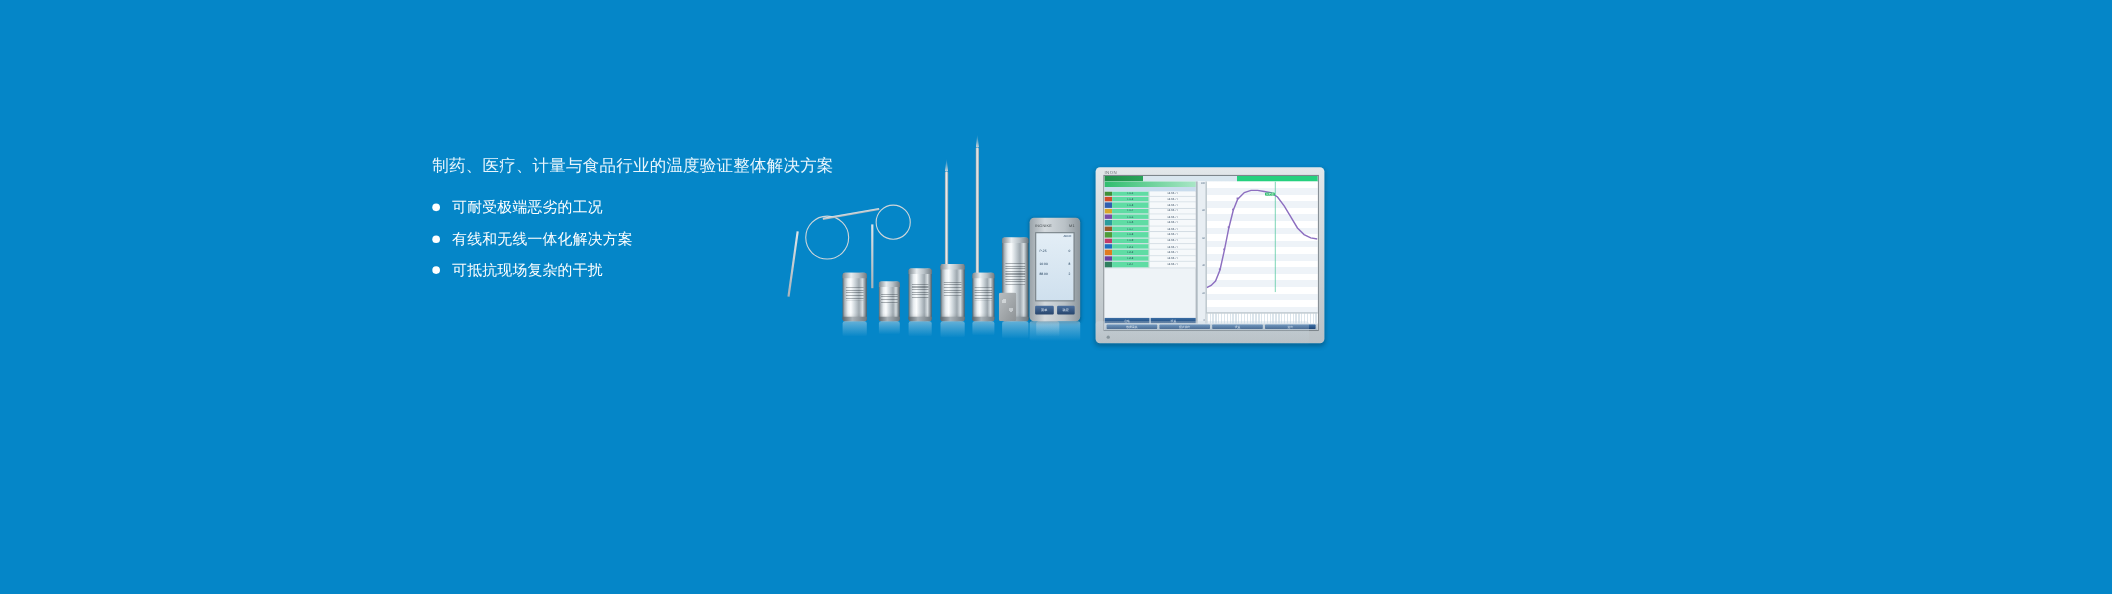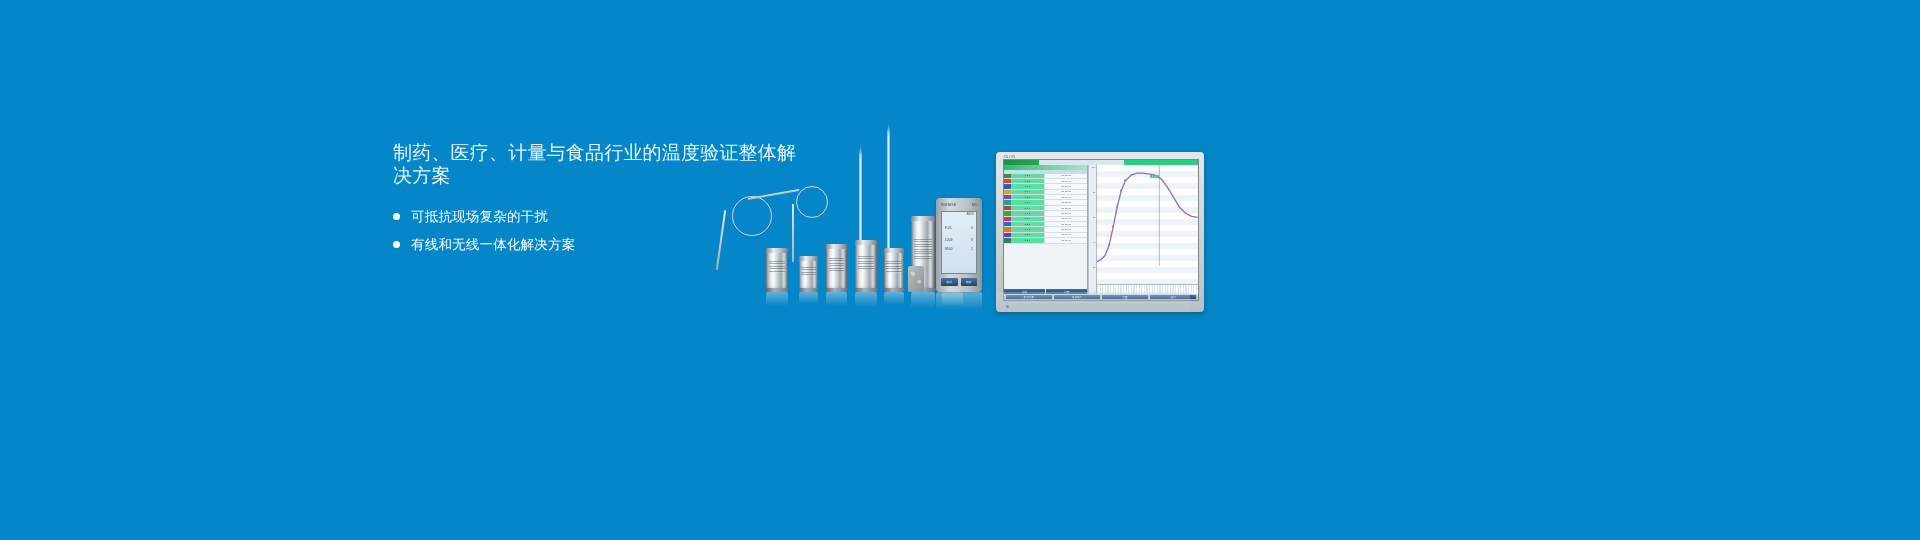--- a/index.html
+++ b/index.html
@@ -28,21 +28,21 @@
   }
   .headline {
     font-size: 23px;
     font-weight: bold;
     letter-spacing: 1px;
     line-height: 1.1;
     margin: 0 0 18px 0;
     color: #ffffff;
   }
   .subhead {
-    font-size: 19px;
+    font-size: 15px;
     line-height: 1.2;
     letter-spacing: .2px;
     margin: 0 0 22px 0;
     color: #eaf6fd;
     font-weight: normal;
   }
   .bullets {
     list-style: none;
     margin: 0;
     padding: 0;
@@ -392,25 +392,29 @@
 </head>
 <body>
 
 <div class="banner">
 
   <div class="copy">
     <p class="subhead">制药、医疗、计量与食品行业的温度验证整体解决方案</p>
     <ul class="bullets">
       <li class="bullet">
         <span class="bullet-dot"></span>
-        <span>可抵抗现场复杂的干扰</span>
+        <span>可耐受极端恶劣的工况</span>
       </li>
       <li class="bullet">
         <span class="bullet-dot"></span>
         <span>有线和无线一体化解决方案</span>
+      </li>
+      <li class="bullet">
+        <span class="bullet-dot"></span>
+        <span>可抵抗现场复杂的干扰</span>
       </li>
     </ul>
   </div>
 
   <div class="products">
 
     <div class="probe-wire" style="left:32px; top:76px; width:38px; height:38px;"></div>
     <div class="probe-stem" style="left:20px; top:90px; height:60px; transform:rotate(8deg);"></div>
     <div class="probe-wire" style="left:96px; top:66px; width:30px; height:30px;"></div>
     <div class="probe-stem" style="left:92px; top:84px; height:58px;"></div>

